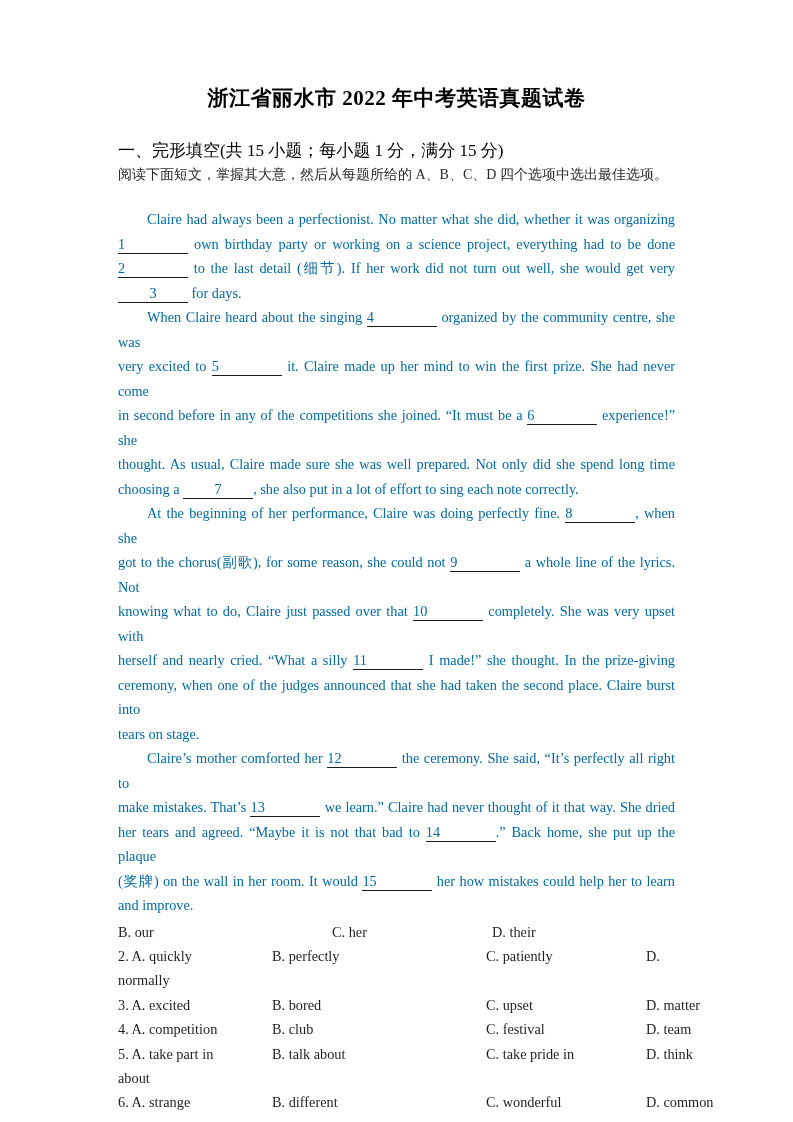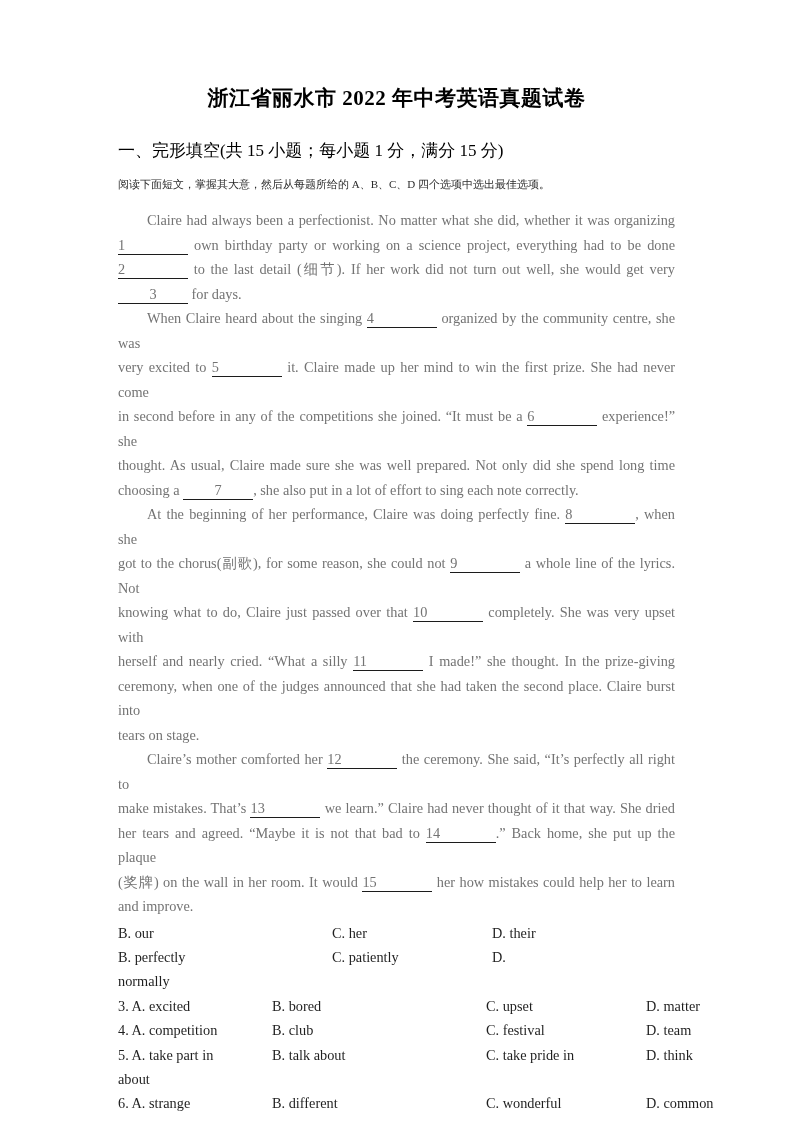--- a/index.html
+++ b/index.html
@@ -13,23 +13,23 @@
   .page{box-sizing:border-box;width:793px;height:1122px;padding:84px 118px 0 118px;}
   .title{
     text-align:center;font-size:21px;font-weight:bold;color:#000;
     margin:0;line-height:28px;letter-spacing:0.5px;
   }
   .section-heading{
     font-size:17px;font-weight:normal;color:#000;
     margin-top:27px;line-height:24px;
   }
   .instruction{
-    font-size:11px;margin-top:9px;line-height:24px;color:#2a2a2a;
+    font-size:14px;line-height:24px;color:#2a2a2a;
   }
-  .passage{margin-top:12px;font-size:14.3px;line-height:24.5px;color:#737373;}
+  .passage{margin-top:20px;font-size:14.3px;line-height:24.5px;color:#0369a1;}
   .pline{text-align:justify;}
   .pline.j{text-align-last:justify;}
   .pline.i{text-indent:29px;}
   .blank{
     display:inline-block;width:70px;height:17px;line-height:16px;
     border-bottom:1.4px solid #1c1c1c;text-align:center;text-indent:0;
     font-size:14.3px;
   }
   .options{margin-top:2px;font-size:14.3px;line-height:24.4px;color:#1f1f1f;}
   .optrow{display:flex;}
@@ -82,20 +82,21 @@
       </div>
     </div>
 
   <div class="options" id="options">
       <div class="optrow">
         <span class="c c1">B. our</span>
         <span class="c c2">C. her</span>
         <span class="c c3">D. their</span>
       </div>
       <div class="optrow">
+        <span class="c c0">2. A. quickly</span>
         <span class="c c1">B. perfectly</span>
         <span class="c c2">C. patiently</span>
         <span class="c c3">D.</span>
       </div>
       <div class="optwrap">normally</div>
       <div class="optrow">
         <span class="c c0">3. A. excited</span>
         <span class="c c1">B. bored</span>
         <span class="c c2">C. upset</span>
         <span class="c c3">D. matter</span>

